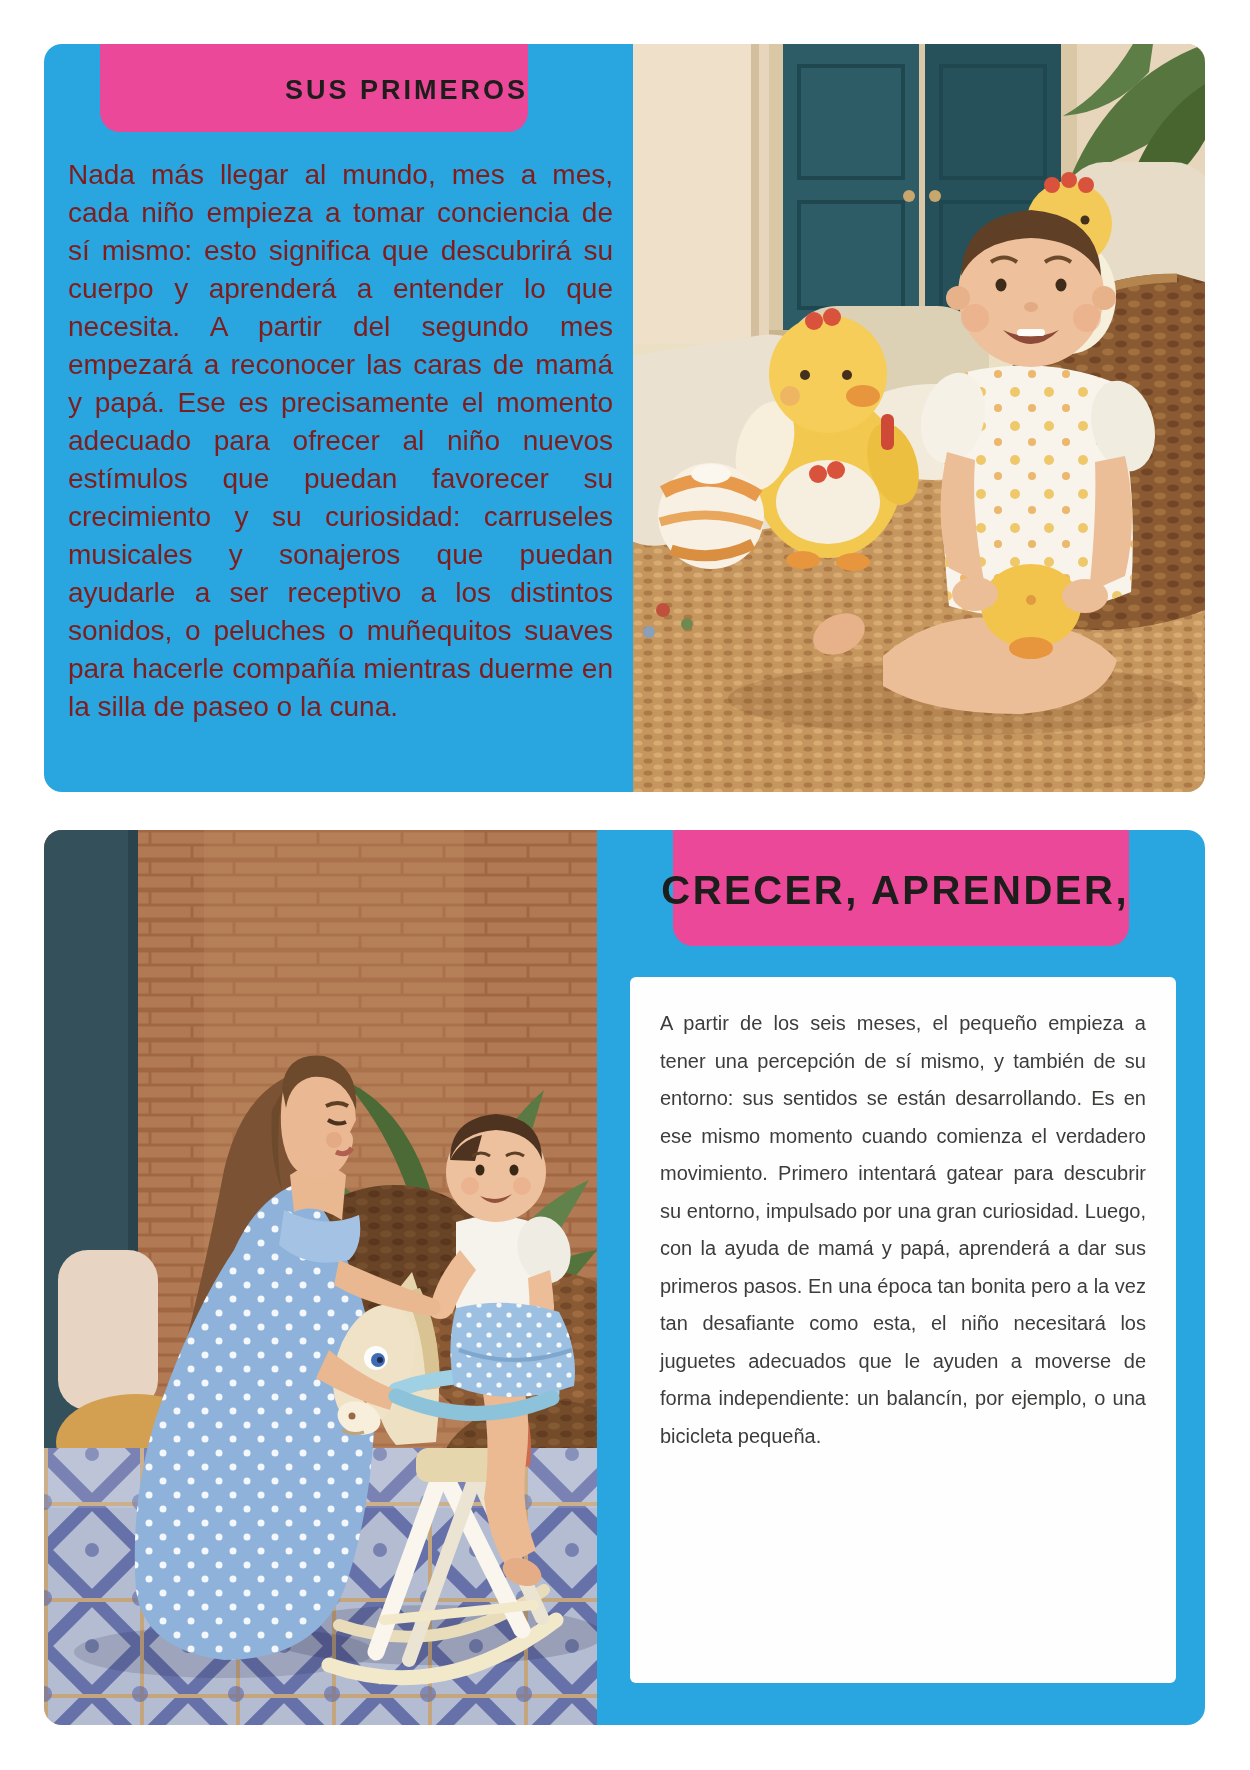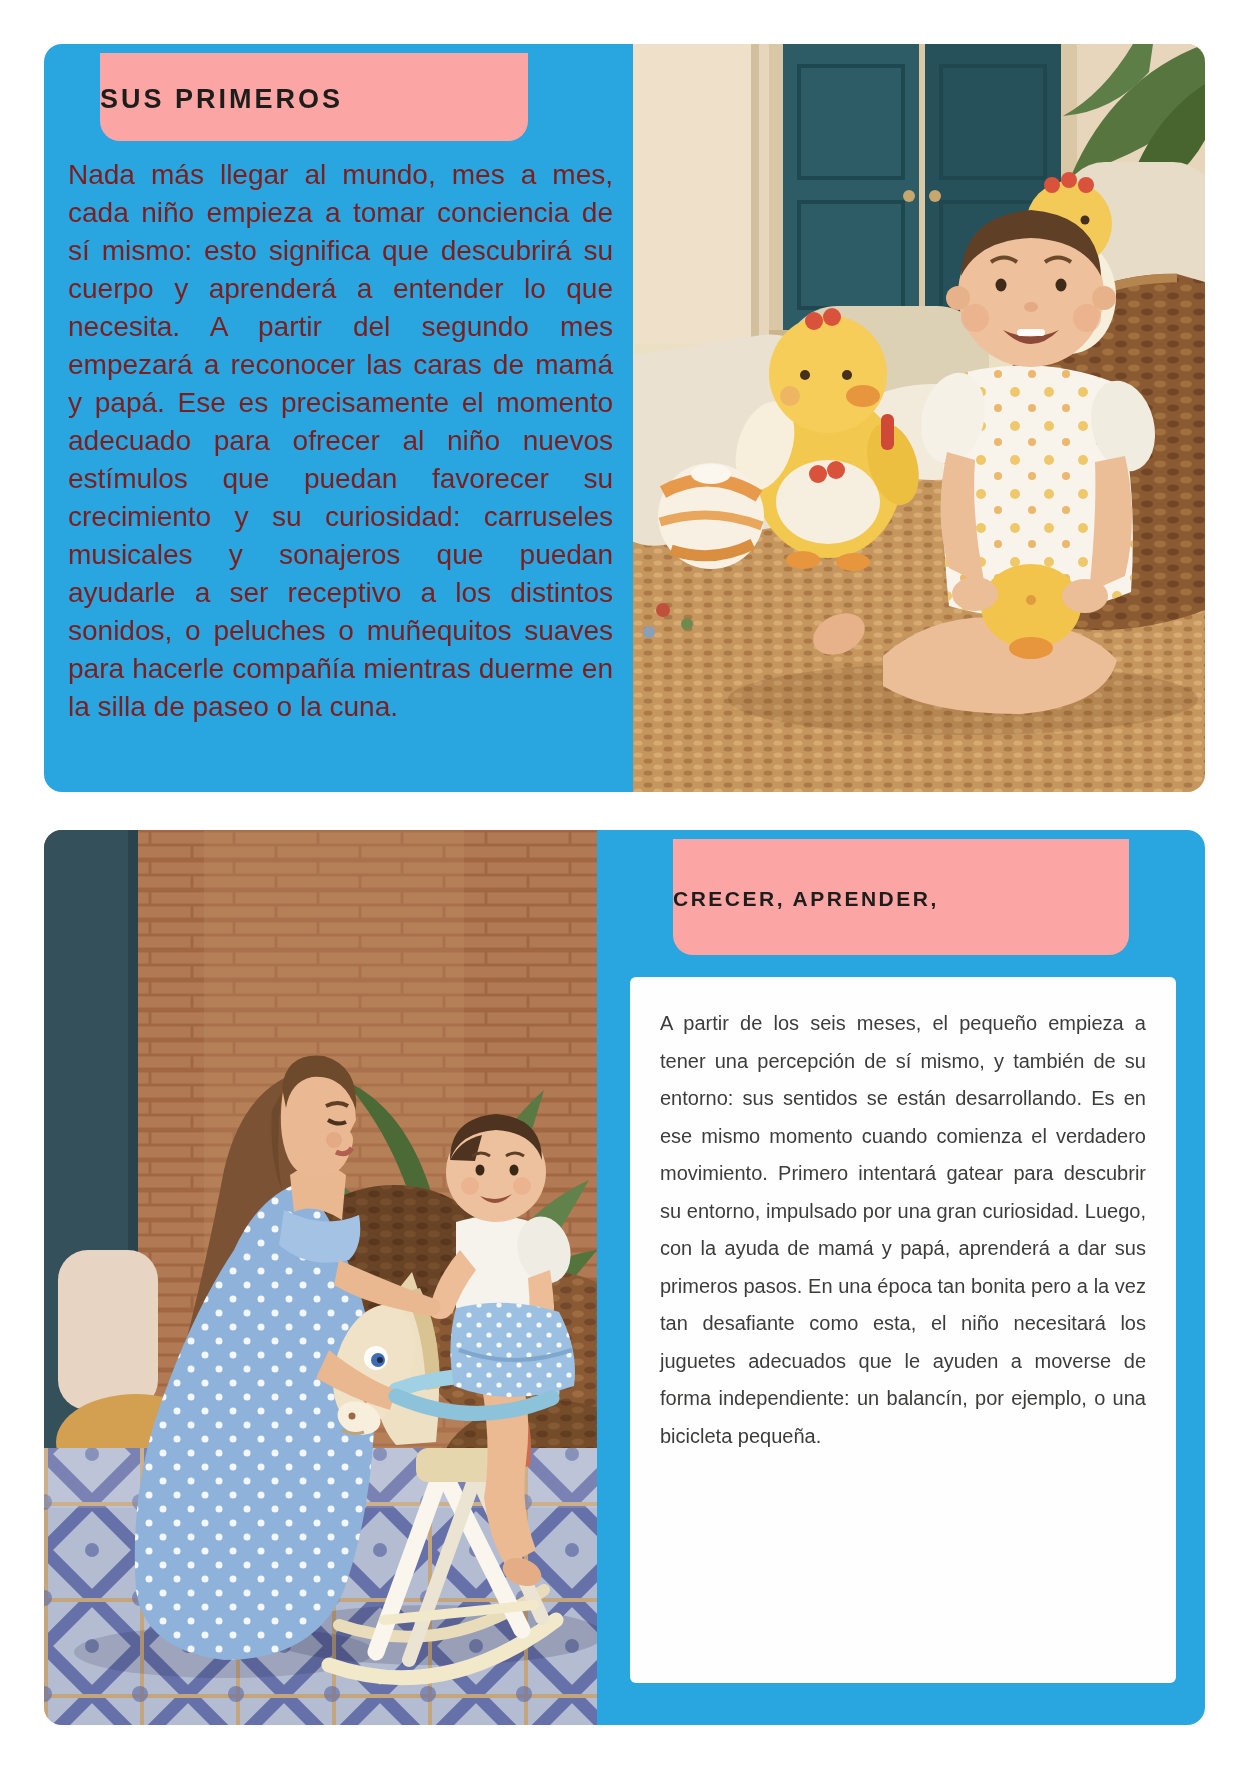--- a/index.html
+++ b/index.html
@@ -13,30 +13,30 @@
   #section1{left:44px;top:44px;width:1161px;height:748px;}
   #section2{left:44px;top:830px;width:1161px;height:895px;}
   .blue-panel{position:relative;background:#29a5df;flex:none;}
   #section1 .blue-panel{width:589px;}
   #section1 .photo-panel{width:572px;}
   #section2 .photo-panel{width:553px;}
   #section2 .blue-panel{width:608px;}
   .photo-panel{flex:none;background:#d8c7a8;}
   .photo-panel svg{display:block;width:100%;height:100%;}
   .title-card{
-    position:absolute;top:9px;background:#fca5a5;
+    position:absolute;top:0;background:#ec4899;
     border-radius:0 0 20px 20px;
-    display:flex;flex-direction:column;align-items:flex-start;justify-content:center;
+    display:flex;flex-direction:column;align-items:flex-end;justify-content:center;
     z-index:3;
   }
   #title1{left:56px;width:428px;height:84px;padding-top:4px;}
   #title2{left:76px;width:456px;height:112px;padding-top:4px;}
   .title-line{font-weight:bold;color:#1d1d1b;text-align:center;white-space:nowrap;}
   #title1 .title-line{font-size:27px;line-height:35px;letter-spacing:3px;}
-  #title2 .title-line{font-size:21px;line-height:44px;letter-spacing:2.5px;}
+  #title2 .title-line{font-size:40px;line-height:44px;letter-spacing:2.5px;}
   .body-text{text-align:justify;margin:0;}
   #section1 .body-text{
     position:absolute;top:112px;left:24px;width:545px;
     font-size:28px;line-height:38px;color:#7f1d1d;
   }
   .text-card{
     position:absolute;left:33px;top:147px;width:546px;height:706px;
     background:#fefefe;border-radius:6px;overflow:hidden;z-index:2;
   }
   .text-card .body-text{

